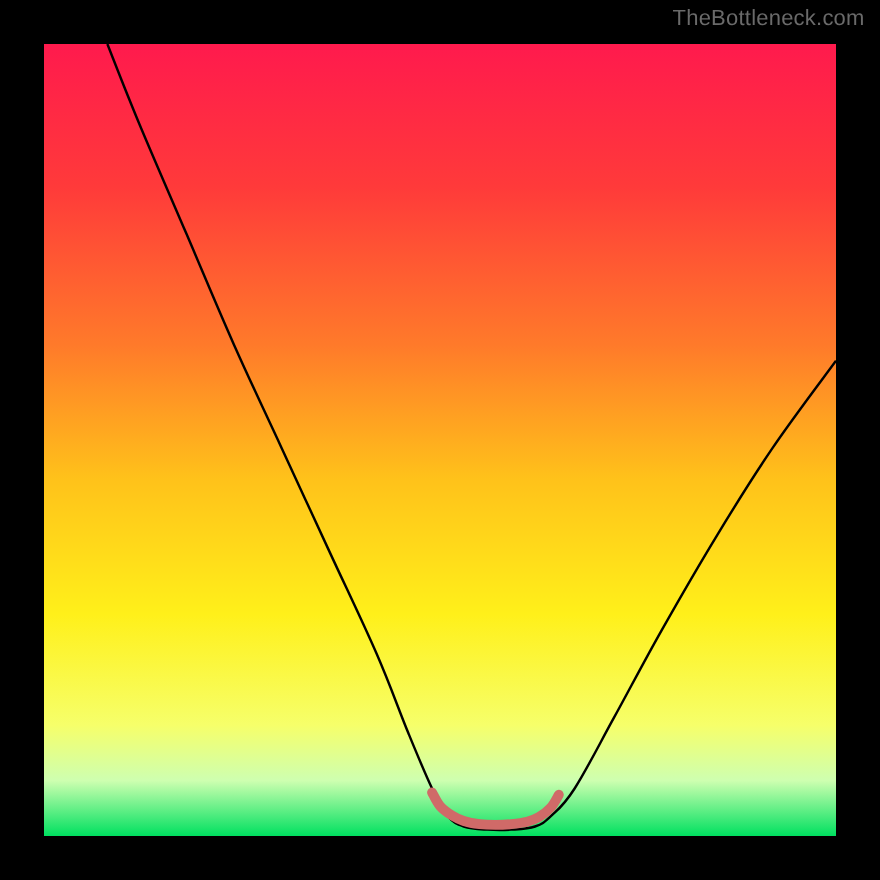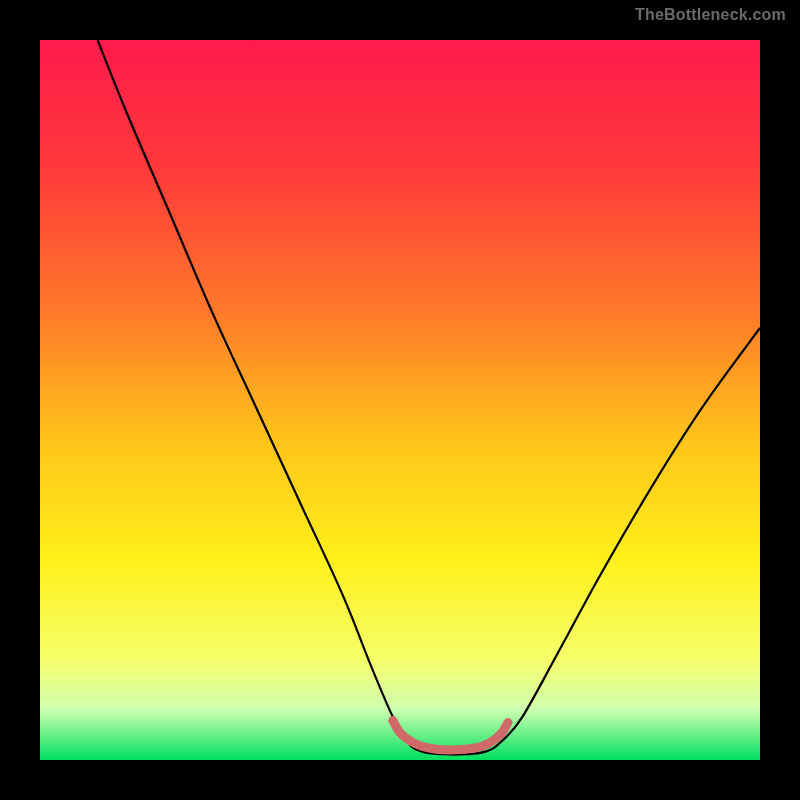--- a/index.html
+++ b/index.html
@@ -15,22 +15,22 @@
     position: relative;
     width: 800px;
     height: 800px;
     background: #000;
   }
   .watermark {
     position: absolute;
     top: 6px;
     right: 14px;
     color: #6a6a6a;
-    font-size: 16px;
-    font-weight: 700;
+    font-size: 20px;
+    font-weight: 400;
     letter-spacing: 0.2px;
     z-index: 10;
   }
   .plot {
     position: absolute;
     left: 40px;
     top: 40px;
     width: 720px;
     height: 720px;
   }

